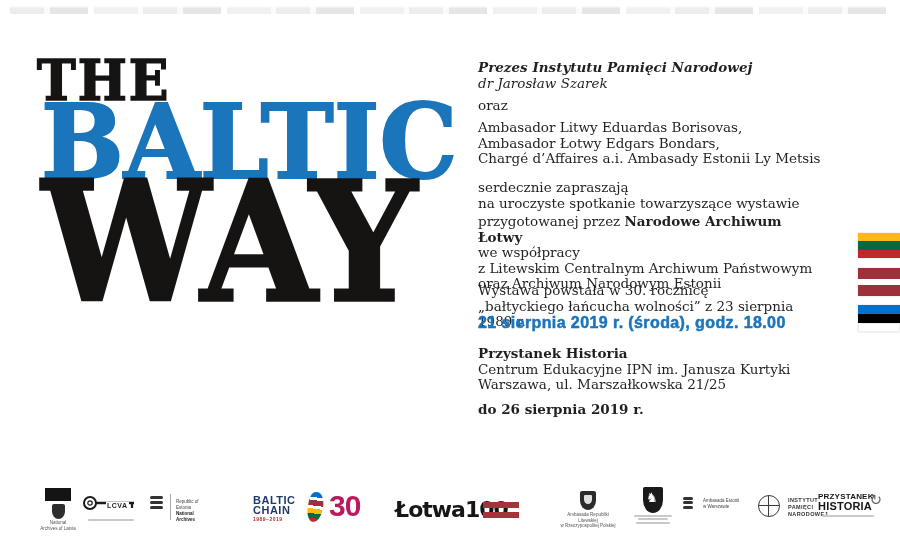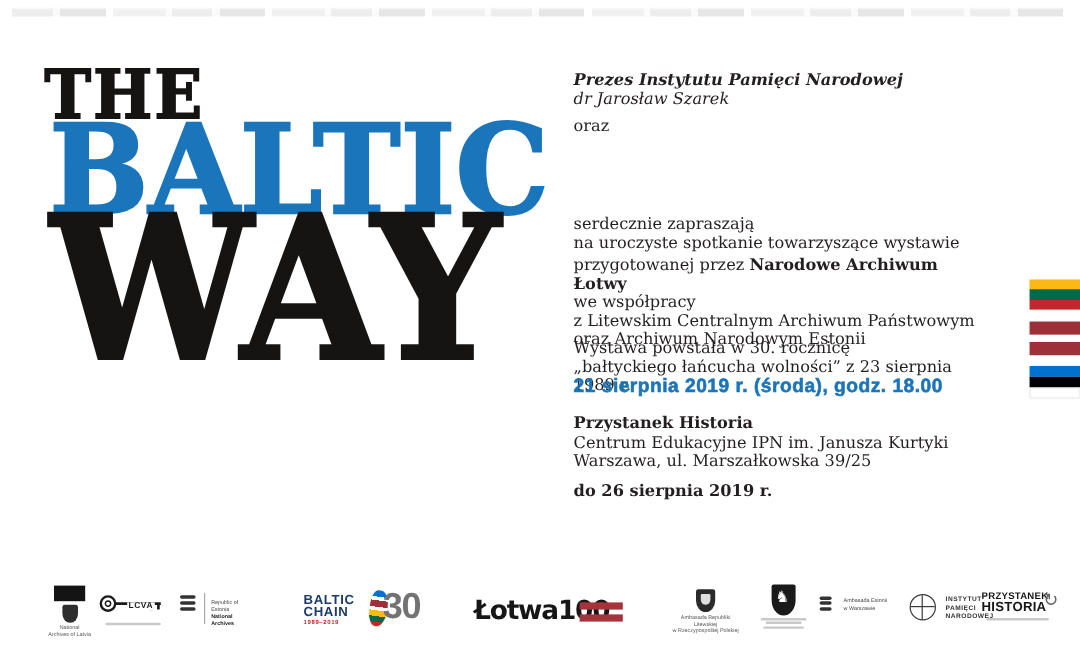--- a/index.html
+++ b/index.html
@@ -65,22 +65,22 @@
   .ee-arch .txt .b2{font-weight:bold;color:#222;}
 
   .bchain{left:253px;top:10px;width:120px;color:#1d3a6b;}
   .bchain .w1{font-size:11px;font-weight:900;line-height:10px;letter-spacing:.5px;}
   .bchain .yrs{font-size:5px;color:#c1272d;font-weight:bold;letter-spacing:.5px;margin-top:1px;}
   .bchain .map{position:absolute;left:55px;top:-3px;width:15px;height:30px;border-radius:45% 55% 60% 50%;
      transform:rotate(8deg);
      background:linear-gradient(180deg,#0072ce 0 18%,#fff 18% 28%,#9e3039 28% 46%,#fff 46% 56%,
                 #fdb913 56% 72%,#006a44 72% 88%,#c1272d 88% 100%);
      box-shadow:0 0 1px rgba(0,0,0,.3);}
-  .bchain .n30{position:absolute;left:66px;top:-6px;font-size:30px;font-weight:900;
-               letter-spacing:-1px;color:#737373;}
+  .bchain .n30{position:absolute;left:76px;top:-6px;font-size:30px;font-weight:900;
+               letter-spacing:-1px;color:#be185d;}
 
   .lv100{left:395px;top:12px;width:120px;}
   .lv100 .t{font-size:22px;font-weight:bold;color:#161616;letter-spacing:-1px;
             font-family:"DejaVu Sans","Liberation Sans",sans-serif;}
   .lv100 .bars{position:absolute;left:88px;top:5px;width:36px;}
   .lv100 .rb{height:6px;background:#a4343a;margin-bottom:4px;}
 
   .lt-emb{left:557px;top:6px;width:62px;text-align:center;}
   .lt-emb .crest{width:16px;height:19px;margin:0 auto 2px;background:#2b2b2b;
                  border-radius:2px 2px 50% 50%;position:relative;}
@@ -120,39 +120,44 @@
 
   <div class="title-line t-the">THE</div>
   <div class="title-line t-baltic">BALTIC</div>
   <div class="title-line t-way">WAY</div>
 
   <div class="col p-host">
     <div class="b">Prezes Instytutu Pamięci Narodowej</div>
     <div>dr Jarosław Szarek</div>
   </div>
   <div class="col p-oraz">oraz</div>
+  <div class="col p-amb">
+    <div>Ambasador Litwy Eduardas Borisovas,</div>
+    <div>Ambasador Łotwy Edgars Bondars,</div>
+    <div>Chargé d’Affaires a.i. Ambasady Estonii Ly Metsis</div>
+  </div>
   <div class="col p-inv">
     <div>serdecznie zapraszają</div>
     <div>na uroczyste spotkanie towarzyszące wystawie</div>
   </div>
   <div class="col p-prep">
     <div><span>przygotowanej przez </span><span class="b">Narodowe Archiwum Łotwy</span></div>
     <div>we współpracy</div>
     <div>z Litewskim Centralnym Archiwum Państwowym</div>
     <div>oraz Archiwum Narodowym Estonii</div>
   </div>
   <div class="col p-wys">
     <div>Wystawa powstała w 30. rocznicę</div>
     <div>„bałtyckiego łańcucha wolności” z 23 sierpnia 1989 r.</div>
   </div>
   <div class="col p-date">21 sierpnia 2019 r. (środa), godz. 18.00</div>
   <div class="col p-venue">
     <div class="b">Przystanek Historia</div>
     <div>Centrum Edukacyjne IPN im. Janusza Kurtyki</div>
-    <div>Warszawa, ul. Marszałkowska 39/25</div>
+    <div>Warszawa, ul. Marszałkowska 21/25</div>
   </div>
   <div class="col p-open">
     <div class="b">do 26 sierpnia 2019 r.</div>
   </div>
 
   <div class="flag flag-lt">
     <div class="s" style="height:8px;background:#fdb913"></div>
     <div class="s" style="height:9px;background:#006a44"></div>
     <div class="s" style="height:8px;background:#c1272d"></div>
   </div>

